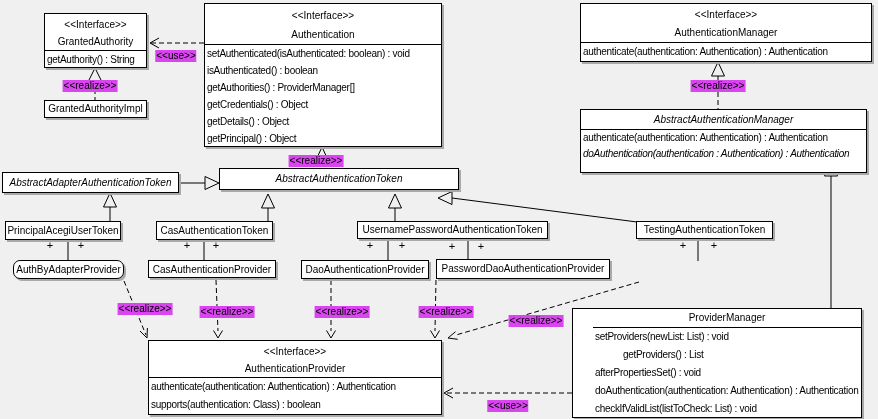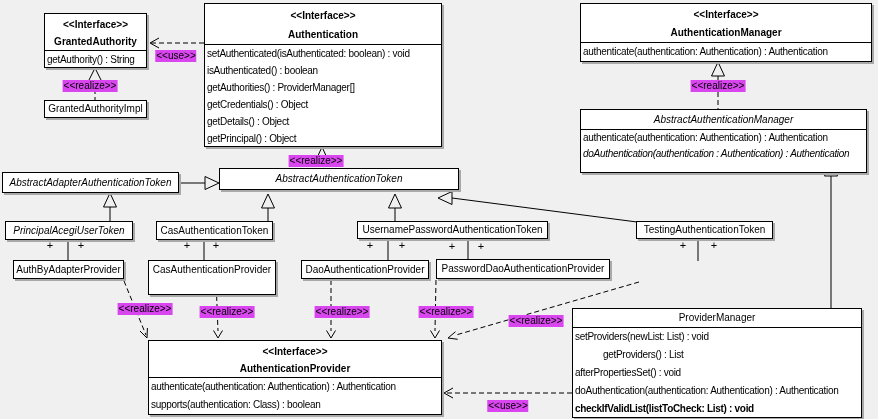--- a/index.html
+++ b/index.html
@@ -2,21 +2,21 @@
 <html><head>
 <meta charset="utf-8">
 <style>
   html,body{margin:0;padding:0;}
   body{background:#f0f0f0;font-family:"Liberation Sans",sans-serif;}
   #canvas{position:relative;width:878px;height:419px;background:#f0f0f0;overflow:hidden;}
   #wires{position:absolute;left:0;top:0;z-index:0;}
   .box{position:absolute;box-sizing:border-box;background:#fff;border:1px solid #000;
        box-shadow:2px 2px 0 #a9a9a9;z-index:1;color:#000;}
   .t{text-align:center;white-space:nowrap;overflow:hidden;font-size:10px;line-height:17px;}
-  .hdr{padding-top:2px;font-weight:bold;}
+  .hdr{padding-top:2px;}
   .abstract .t{font-style:italic;}
   .methods{border-top:1px solid #000;}
   .m{font-size:10px;letter-spacing:-0.3px;white-space:nowrap;overflow:hidden;
      padding:0 2px;line-height:17px;}
   .m.it{font-style:italic;}
   .edge-label{position:absolute;z-index:2;font-size:10px;line-height:12px;color:#000;
       background:#d946ef;padding:0 1px;transform:translateX(-50%);white-space:nowrap;}
   .plus{position:absolute;z-index:2;font-size:11px;color:#000;
       transform:translate(-50%,-50%);}
 </style>
@@ -125,41 +125,41 @@
   </div>
 
   <div class="box abstract" style="left:2px;top:172px;width:177px;height:21px;">
     <div class="t" style="line-height:19px;">AbstractAdapterAuthenticationToken</div>
   </div>
 
   <div class="box abstract" style="left:219px;top:168px;width:240px;height:22px;">
     <div class="t" style="line-height:20px;">AbstractAuthenticationToken</div>
   </div>
 
-  <div class="box" style="left:5px;top:221px;width:128px;height:19px;font-style:italic;">
+  <div class="box" style="left:5px;top:221px;width:116px;height:19px;">
     <div class="t">PrincipalAcegiUserToken</div>
   </div>
 
   <div class="box" style="left:357px;top:221px;width:191px;height:18px;">
     <div class="t" style="line-height:16px;">UsernamePasswordAuthenticationToken</div>
   </div>
 
   <div class="box" style="left:156px;top:221px;width:117px;height:19px;">
     <div class="t">CasAuthenticationToken</div>
   </div>
 
   <div class="box" style="left:636px;top:221px;width:137px;height:18px;">
     <div class="t" style="line-height:16px;">TestingAuthenticationToken</div>
   </div>
 
-  <div class="box" style="left:13px;top:260px;width:111px;height:19px;">
+  <div class="box" style="left:13px;top:260px;width:111px;height:19px;border-radius:7px;">
     <div class="t">AuthByAdapterProvider</div>
   </div>
 
-  <div class="box" style="left:148px;top:260px;width:128px;height:35px;">
+  <div class="box" style="left:148px;top:260px;width:128px;height:18px;">
     <div class="t">CasAuthenticationProvider</div>
   </div>
 
   <div class="box" style="left:301px;top:260px;width:128px;height:19px;">
     <div class="t">DaoAuthenticationProvider</div>
   </div>
 
   <div class="box" style="left:436px;top:259px;width:174px;height:20px;">
     <div class="t" style="line-height:18px;">PasswordDaoAuthenticationProvider</div>
   </div>
@@ -169,28 +169,28 @@
     <div class="hdr">
       <div class="t">&lt;&lt;Interface&gt;&gt;</div>
       <div class="t">AuthenticationProvider</div>
     </div>
     <div class="methods">
       <div class="m" style="line-height:18px;">authenticate(authentication: Authentication) : Authentication</div>
       <div class="m" style="line-height:18px;">supports(authentication: Class) : boolean</div>
     </div>
   </div>
 
-  <div class="box" style="left:572px;top:308px;width:290px;height:110px;">
+  <div class="box" style="left:572px;top:308px;width:290px;height:110px;padding-left:20px;">
     <div class="t" style="line-height:18px;">ProviderManager</div>
     <div class="methods">
       <div class="m" style="line-height:18px;">setProviders(newList: List) : void</div>
       <div class="m" style="line-height:18px;margin-left:28px;">getProviders() : List</div>
       <div class="m" style="line-height:18px;">afterPropertiesSet() : void</div>
       <div class="m" style="line-height:18px;">doAuthentication(authentication: Authentication) : Authentication</div>
-      <div class="m" style="line-height:18px;font-weight:bold;">checkIfValidList(listToCheck: List) : void</div>
+      <div class="m" style="line-height:18px;">checkIfValidList(listToCheck: List) : void</div>
     </div>
   </div>
 
   <div class="edge-label" style="left:176px;top:50px;">&lt;&lt;use&gt;&gt;</div>
   <div class="edge-label" style="left:90px;top:80px;">&lt;&lt;realize&gt;&gt;</div>
   <div class="edge-label" style="left:316px;top:155px;">&lt;&lt;realize&gt;&gt;</div>
   <div class="edge-label" style="left:718px;top:80px;">&lt;&lt;realize&gt;&gt;</div>
   <div class="edge-label" style="left:145px;top:303px;">&lt;&lt;realize&gt;&gt;</div>
   <div class="edge-label" style="left:227px;top:306px;">&lt;&lt;realize&gt;&gt;</div>
   <div class="edge-label" style="left:342px;top:306px;">&lt;&lt;realize&gt;&gt;</div>

